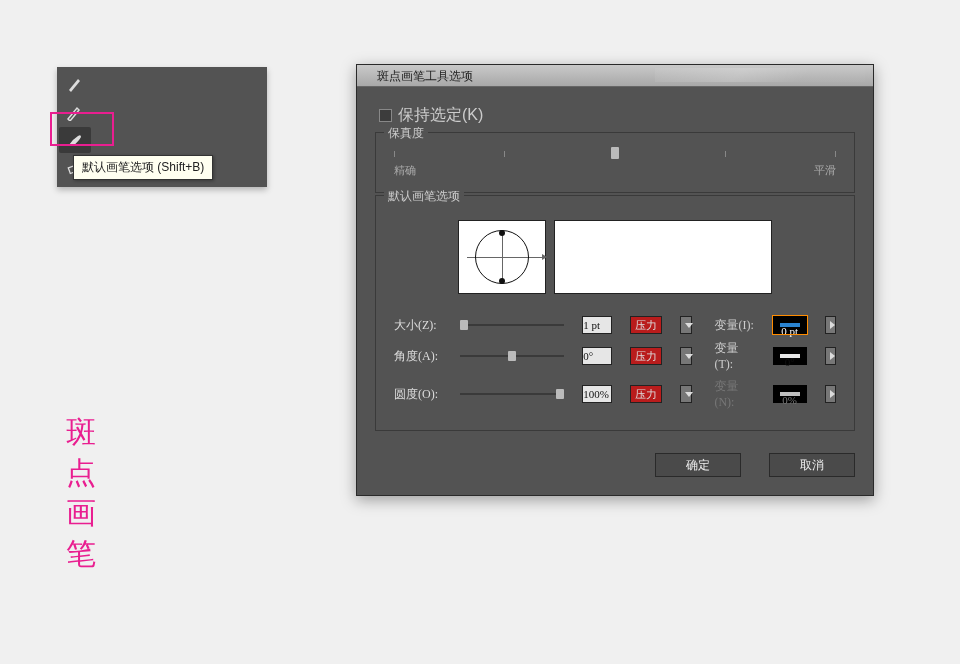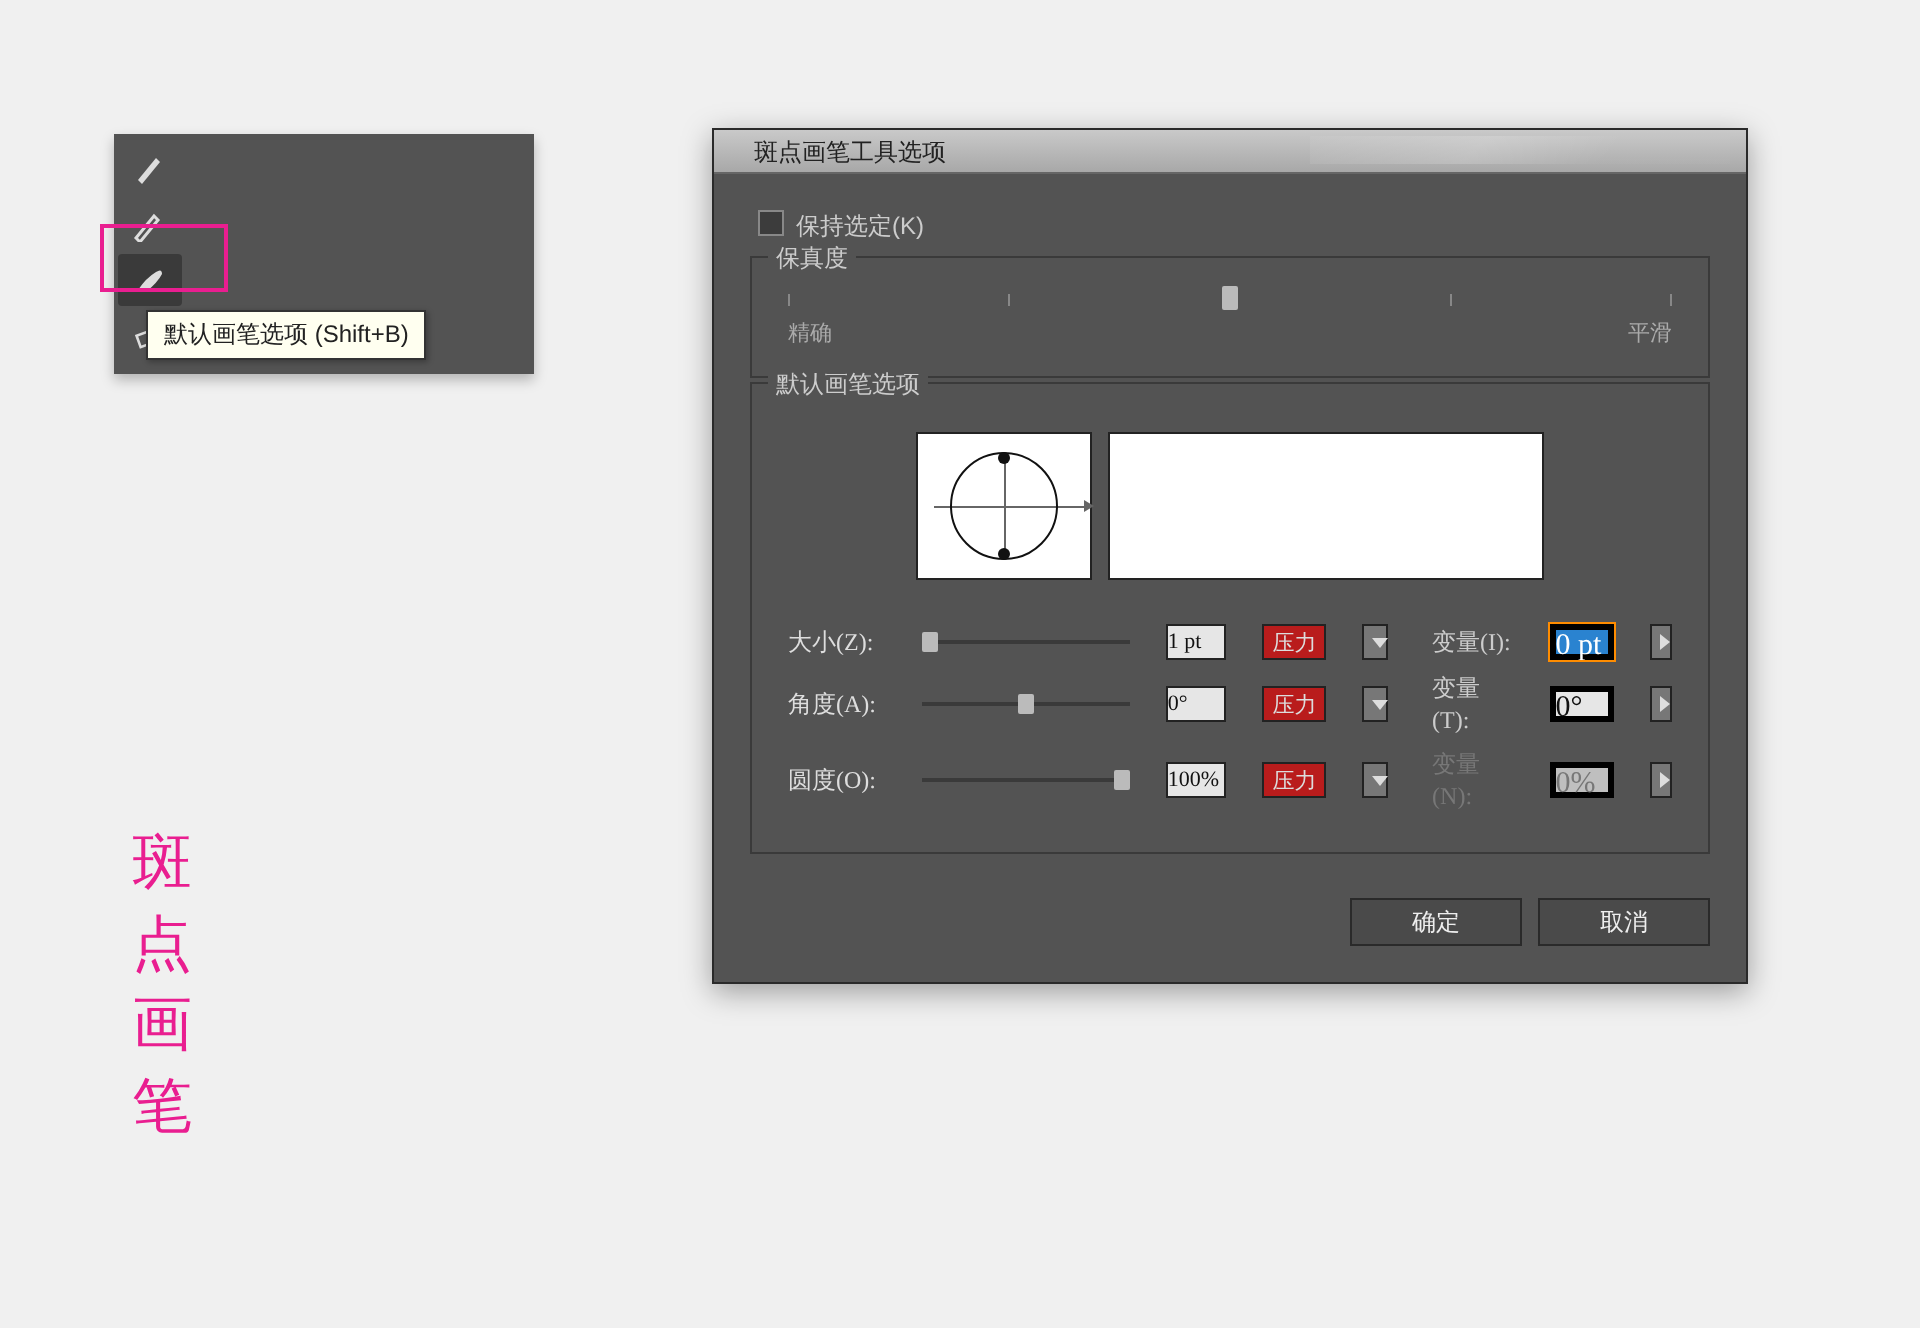--- a/index.html
+++ b/index.html
@@ -97,21 +97,21 @@
     right: 8px; top: 3px;
     width: 210px; height: 14px;
     background: linear-gradient(135deg, rgba(255,255,255,0.05) 0%, rgba(255,255,255,0.18) 40%, rgba(255,255,255,0.02) 70%);
   }
   .dialog-body {
     padding: 14px 18px 18px 18px;
     background: #535353;
     color: #ccc;
   }
 
-  .chk-row { display:flex; gap:6px; margin: 4px 0 6px 4px; font-size:12px;}
+  .chk-row { display:flex; align-items:center; gap:6px; margin: 4px 0 6px 4px; font-size:16px;}
   .chkbox {
     width:13px; height:13px;
     border:1px solid #888;
     background:#3c3c3c;
     display:inline-block;
   }
 
   .group {
     border: 1px solid #3a3a3a;
     margin-top: 2px;
@@ -213,42 +213,42 @@
   .dd-btn::after{
     content:""; position:absolute; left:4px; top:6px;
     border-left:4px solid transparent; border-right:4px solid transparent;
     border-top:5px solid #ddd;
   }
   .var-label { width:60px; color:#ccc; font-size:12px; margin-left:4px;}
   .var-label.disabled { color:#777;}
   .var-field {
     width:44px; height:18px;
     background:#e6e6e6; color:#111;
-    border:3px solid #000000;
-    font-size:15px; text-align:left; line-height:16px;
+    border:7px solid #000000;
+    font-size:11px; text-align:center; line-height:16px;
   }
   .var-field.focus {
     background:#2a83d0; color:#fff;
     outline:1px solid #ff8c00;
   }
   .var-field.dis { color:#777; background:#bfbfbf;}
   .step-btn {
     width:16px; height:18px;
     background:#777; border:1px solid #222;
     position:relative;
   }
   .step-btn::after{
     content:""; position:absolute; left:4px; top:4px;
     border-top:4px solid transparent; border-bottom:4px solid transparent;
     border-left:5px solid #ddd;
   }
 
   
   .dialog-footer {
-    display:flex; justify-content:flex-end; gap:8px;
+    display:flex; justify-content:flex-end; gap:28px;
     margin-top:22px;
   }
   .btn {
     width:86px; height:24px;
     background:#4a4a4a;
     border:1px solid #2a2a2a;
     color:#eee;
     font-size:12px;
     display:flex; align-items:center; justify-content:center;
     cursor:pointer;

